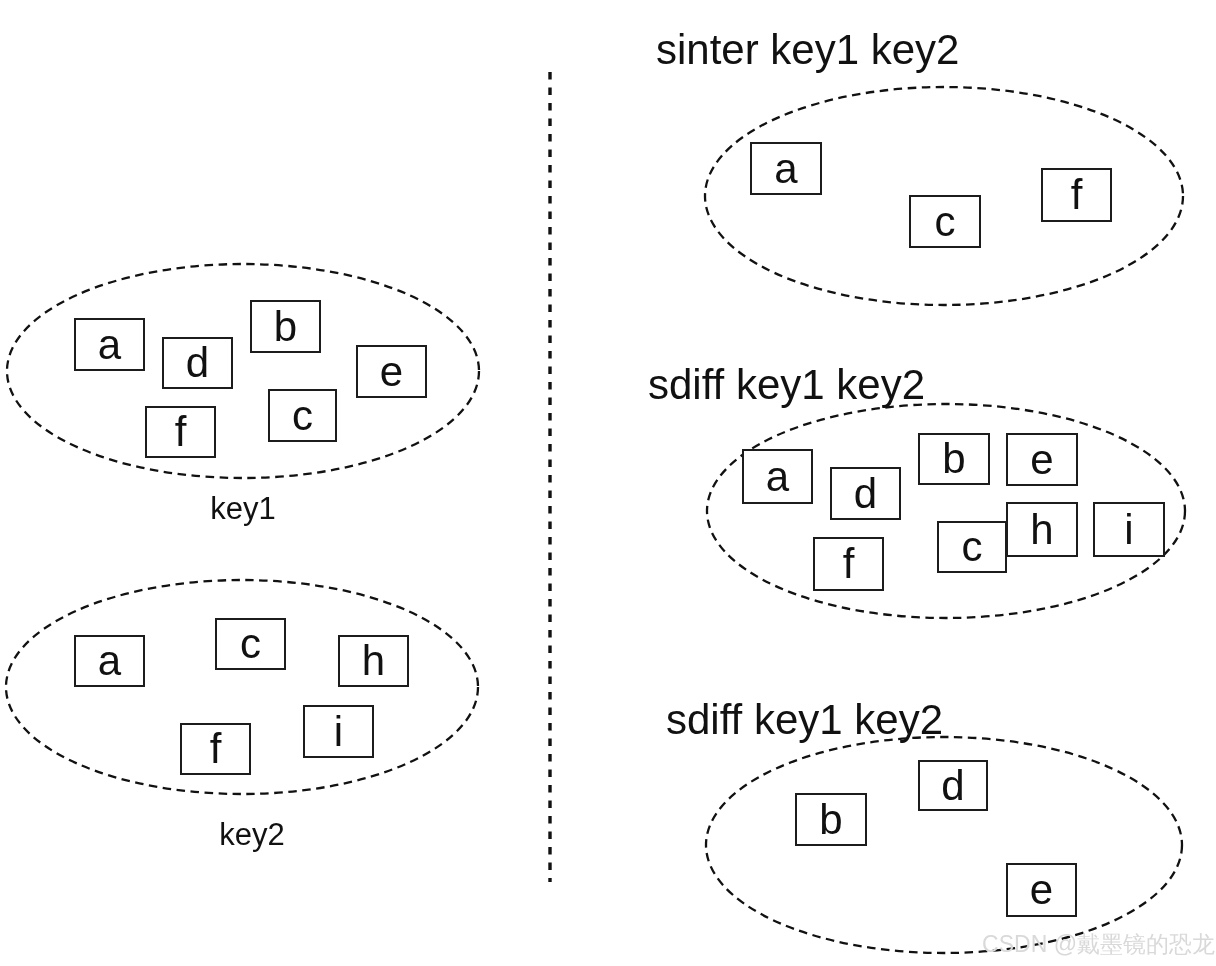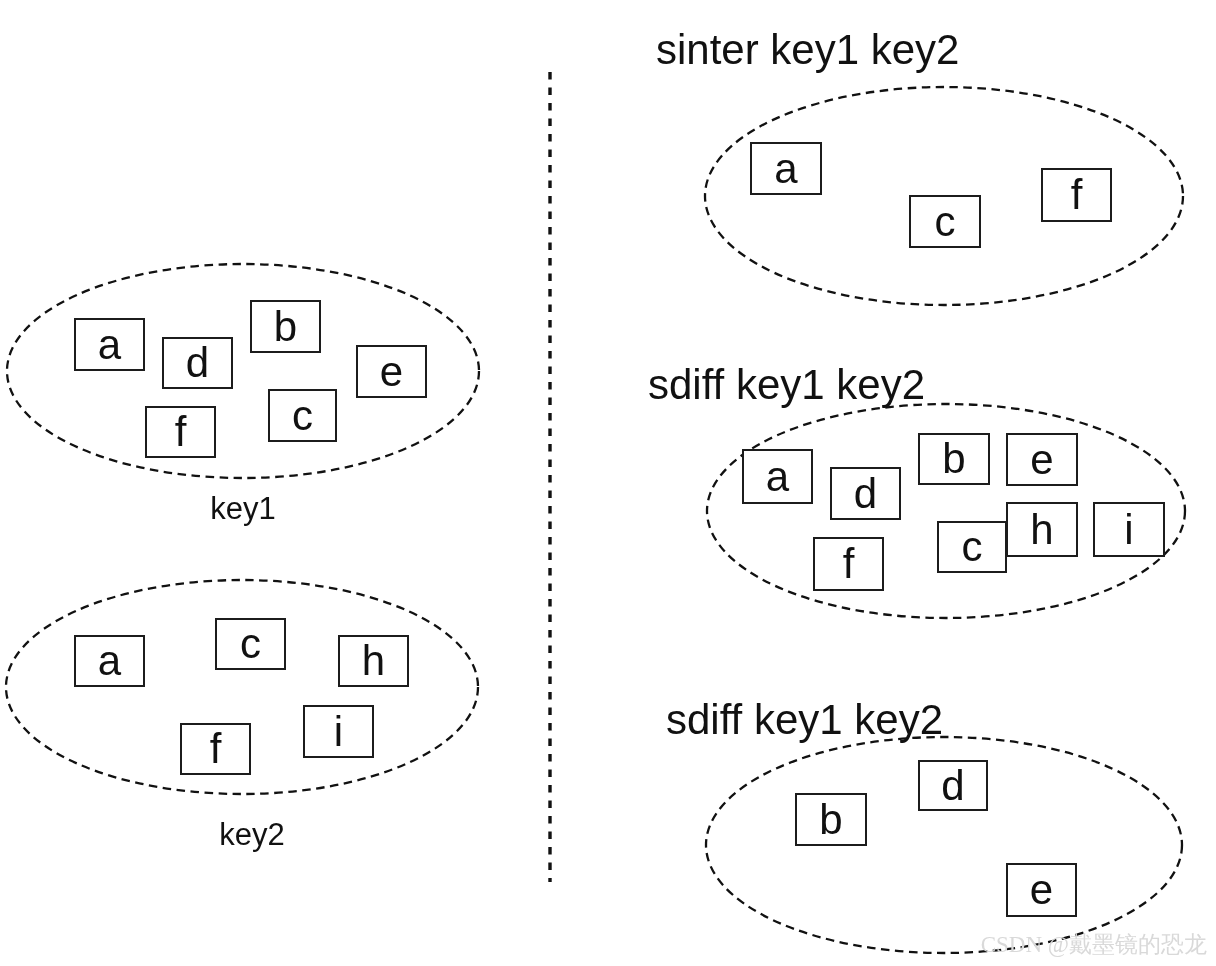--- a/index.html
+++ b/index.html
@@ -45,26 +45,25 @@
   .set-caption {
     position: absolute;
     font-size: 31px;
     line-height: 1.1;
     white-space: nowrap;
     transform: translateX(-50%);
     color: #111111;
   }
   .watermark {
     position: absolute;
-    right: 9px;
+    right: 1px;
     bottom: 6px;
     font-size: 23px;
     color: #d9d9d9;
     white-space: nowrap;
-    font-family: Liberation Serif, serif;
   }
 </style>
 </head>
 <body>
 
 <div class="canvas">
 
   <svg class="strokes" viewBox="0 0 1216 966" xmlns="http://www.w3.org/2000/svg">
     <line x1="550" y1="72" x2="550" y2="882" stroke="#111111" stroke-width="3.4" stroke-dasharray="7.5 8"></line>
     <ellipse cx="243" cy="371" rx="236" ry="107" fill="none" stroke="#111111" stroke-width="2.3" stroke-dasharray="8.5 5.5"></ellipse>

